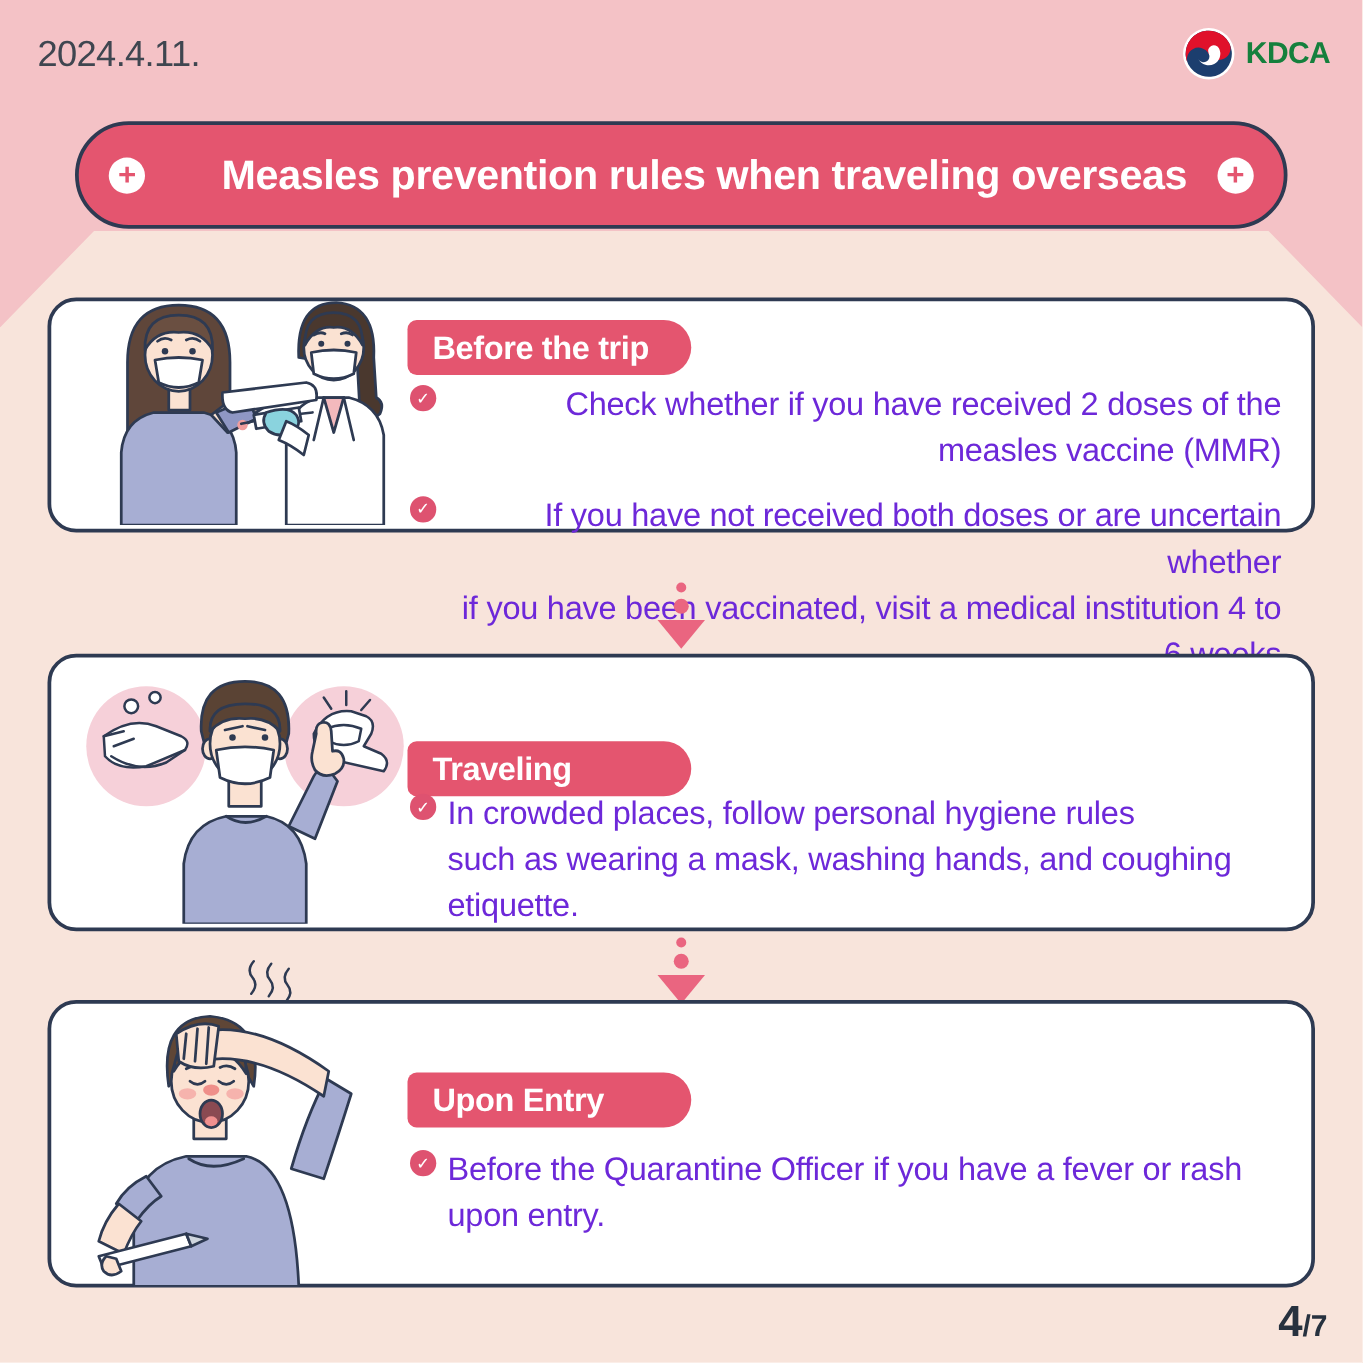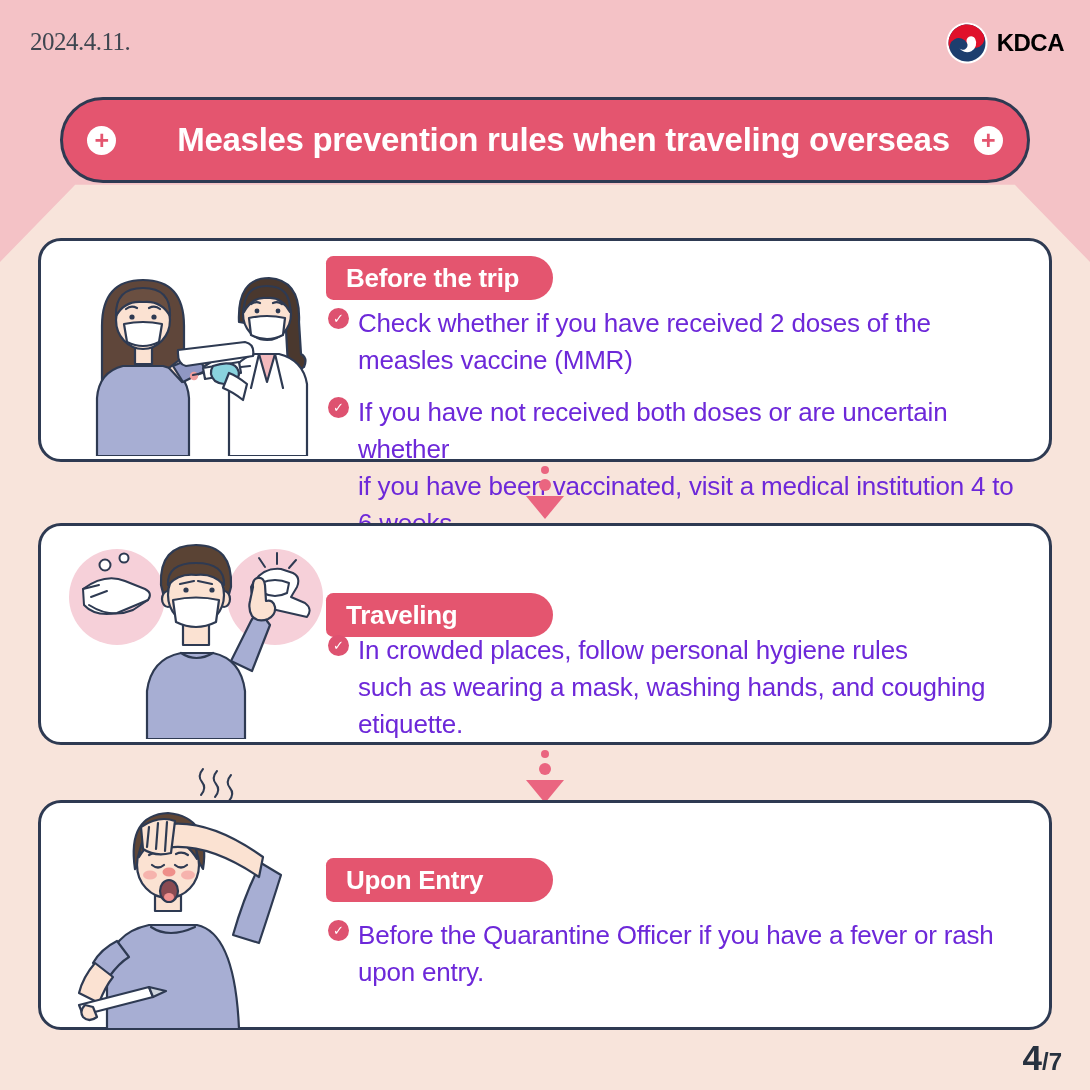--- a/index.html
+++ b/index.html
@@ -3,37 +3,37 @@
 <meta charset="utf-8">
 <style>
   html,body{margin:0;padding:0;}
   body{font-family:"Liberation Sans","DejaVu Sans",sans-serif;}
   #page{position:relative;width:1090px;height:1090px;background:#f8e4db;overflow:hidden;}
 
   
   .pink-top{position:absolute;left:0;top:0;width:1090px;height:262px;background:#f4c2c6;
     clip-path:polygon(0 0,100% 0,100% 100%,93.1% 70.5%,6.9% 70.5%,0 100%);z-index:0;}
 
-  .date{position:absolute;left:30px;top:28px;font-size:25px;font-weight:500;color:#3f4650;letter-spacing:-0.5px;z-index:2;font-family:Liberation Serif, serif;}
+  .date{position:absolute;left:30px;top:28px;font-size:29px;font-weight:500;color:#3f4650;letter-spacing:-0.5px;z-index:2;}
 
   .logo{position:absolute;right:26px;top:22px;display:flex;align-items:center;gap:9px;z-index:2;}
-  .logo-text{font-size:24px;font-weight:700;color:#000000;letter-spacing:-0.5px;}
+  .logo-text{font-size:24px;font-weight:700;color:#15803d;letter-spacing:-0.5px;}
 
   
   .banner{position:absolute;left:60px;top:97px;width:970px;height:86px;box-sizing:border-box;
     background:#e4556f;border:3px solid #2e3a52;border-radius:46px;
     display:flex;align-items:center;justify-content:center;gap:24px;z-index:3;}
   .banner-title{color:#ffffff;font-size:33px;font-weight:700;letter-spacing:-0.3px;margin-left:37px;}
   .plus-badge{width:29px;height:29px;border-radius:50%;background:#ffffff;color:#e4556f;
     display:flex;align-items:center;justify-content:center;font-size:25px;font-weight:800;line-height:1;flex:0 0 auto;}
 
   
   .card{position:absolute;left:38px;width:1014px;box-sizing:border-box;background:#ffffff;
     border:3px solid #2e3a52;border-radius:23px;z-index:1;}
-  #card-1{top:238px;height:224px;}
+  #card-1{top:238px;height:188px;text-align:right;}
   #card-2{top:523px;height:222px;}
   #card-3{top:800px;height:230px;}
 
   .illo{position:absolute;z-index:5;pointer-events:none;}
   #card-1 .illo{left:16px;bottom:3px;}
   #card-2 .illo{left:14px;bottom:3px;}
   #card-3 .illo{left:8px;top:-38px;}
 
   .ribbon{position:absolute;left:285px;width:227px;height:44px;box-sizing:border-box;
     background:#e4556f;border-radius:10px 30px 30px 10px;display:flex;align-items:center;

